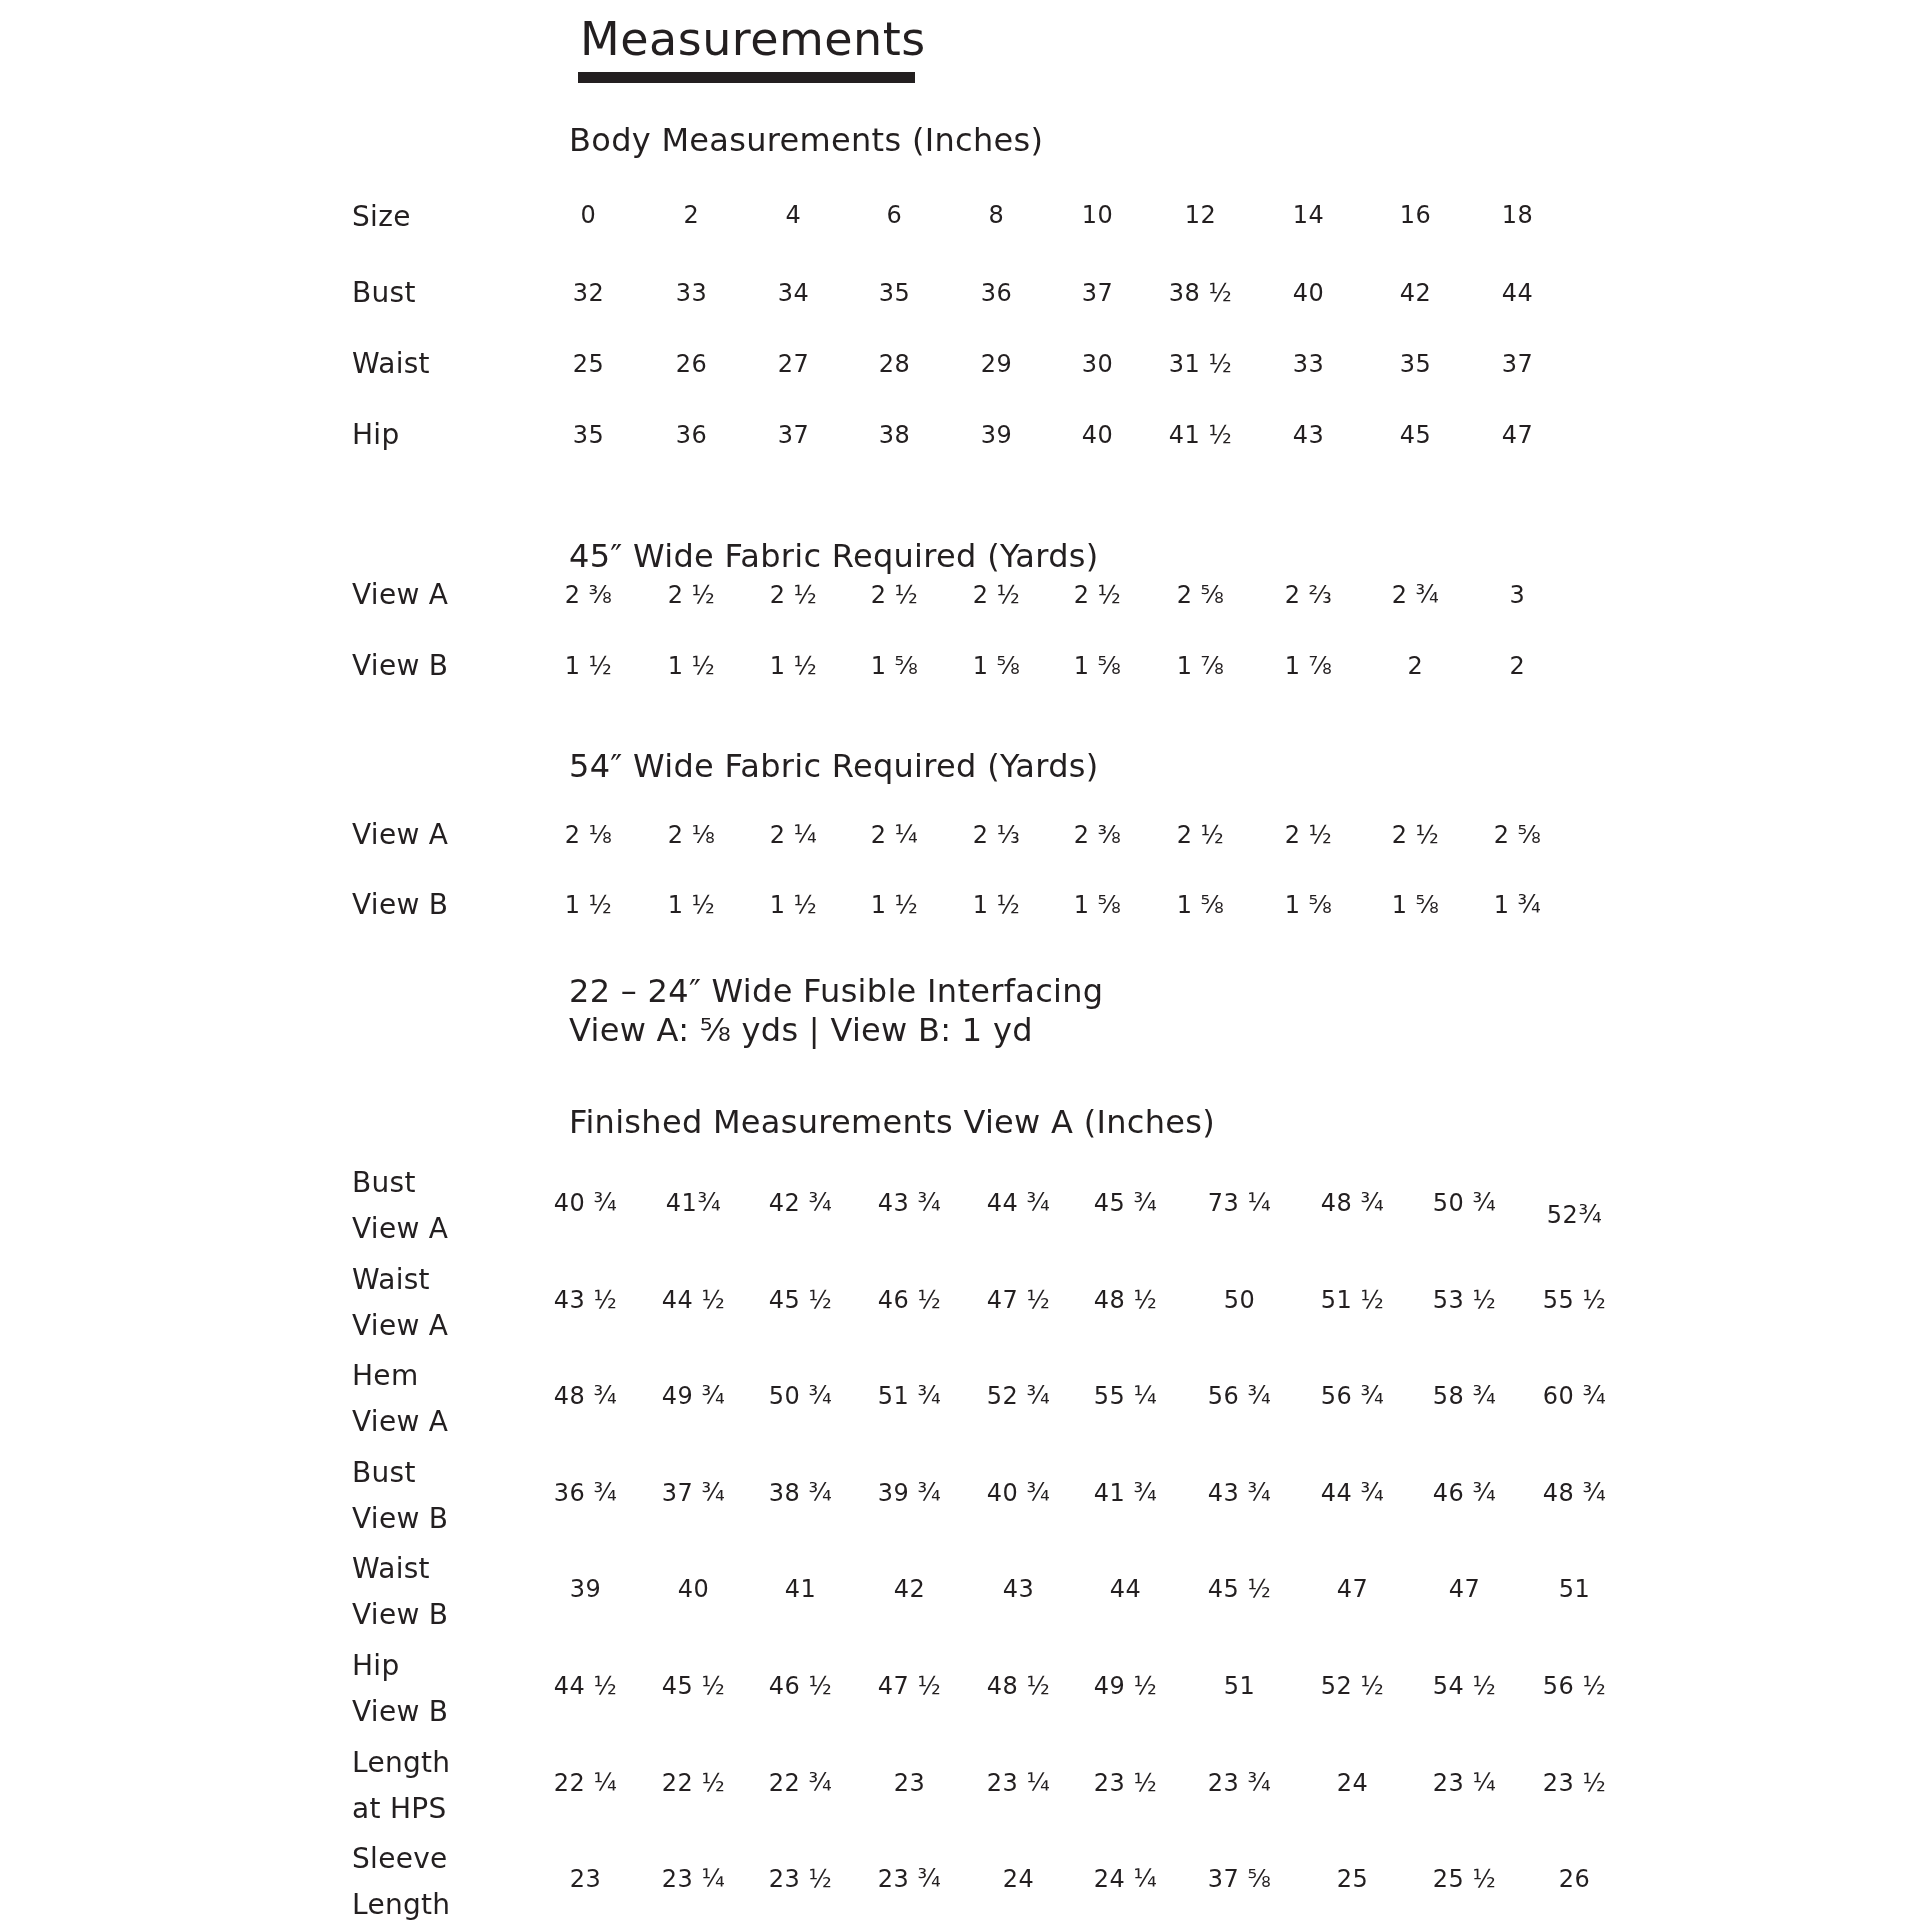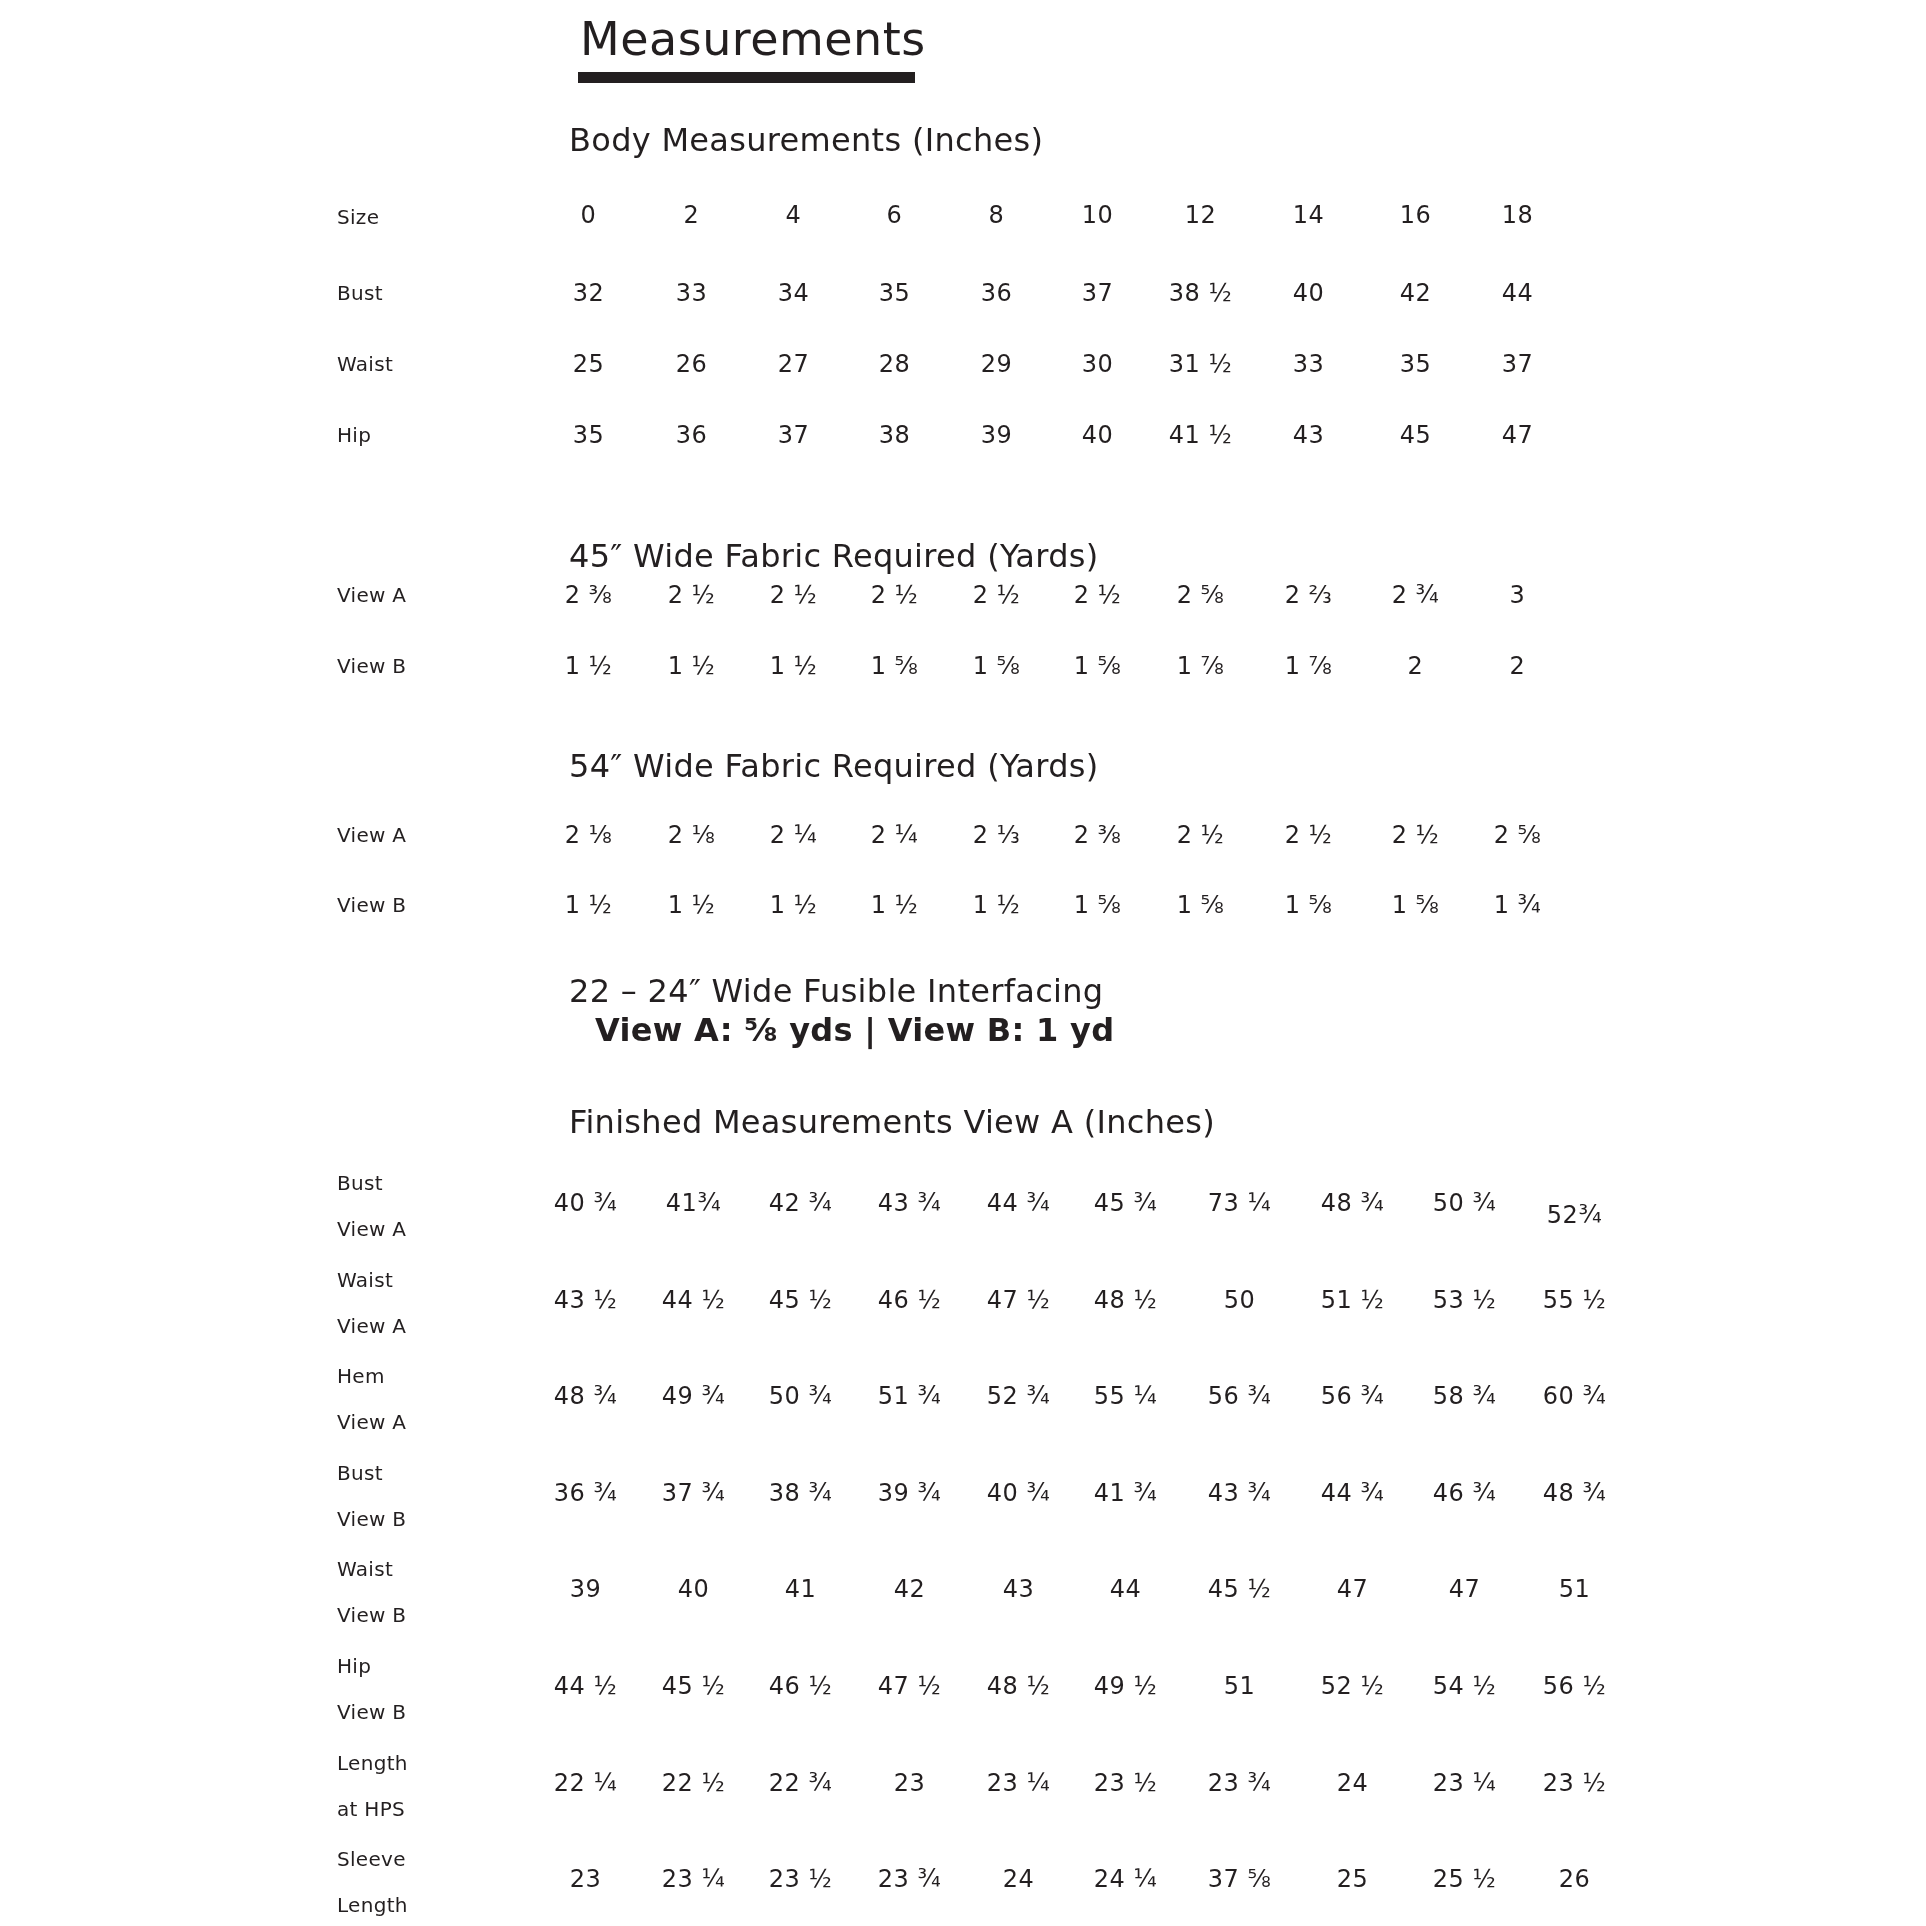--- a/index.html
+++ b/index.html
@@ -2,23 +2,23 @@
 <html><head>
   <meta charset="utf-8">
   <style>
     html, body { margin: 0; padding: 0; background: #ffffff; }
     body { width: 1927px; height: 1927px; position: relative; overflow: hidden;
            font-family: "DejaVu Sans", "Liberation Sans", sans-serif; color: #231f20; }
     .abs { position: absolute; white-space: nowrap; }
     #title { left: 580px; top: 12px; font-size: 46px; font-weight: 500; letter-spacing: 0.5px; line-height: 55px; }
     #title-bar { left: 578px; top: 72px; width: 337px; height: 11px; background: #231f20; }
     .heading { position: absolute; left: 569px; font-size: 32px; line-height: 40px; white-space: nowrap; letter-spacing: 0.3px; }
-    .rowlabel { position: absolute; left: 337px; font-size: 20px; line-height: 30px; white-space: nowrap; letter-spacing: 0.3px; text-align: right; }
+    .rowlabel { position: absolute; left: 352px; font-size: 28px; line-height: 30px; white-space: nowrap; letter-spacing: 0.3px; text-align: right; }
     .cell { position: absolute; width: 119px; margin-left: -59px; text-align: center; font-size: 24px; line-height: 30px; white-space: nowrap; letter-spacing: 0.5px; }
-    .sub { position: absolute; left: 595px; font-size: 32px; line-height: 40px; white-space: nowrap; letter-spacing: 0.3px; font-weight: bold; }
+    .sub { position: absolute; left: 569px; font-size: 32px; line-height: 40px; white-space: nowrap; letter-spacing: 0.3px; }
   </style>
 </head>
 <body>
 
 <div id="doc">
   <div id="title" class="abs">Measurements</div>
   <div id="title-bar" class="abs"></div>
 
   <div class="heading" style="top:120px">Body Measurements (Inches)</div>
   <div id="body-table">

